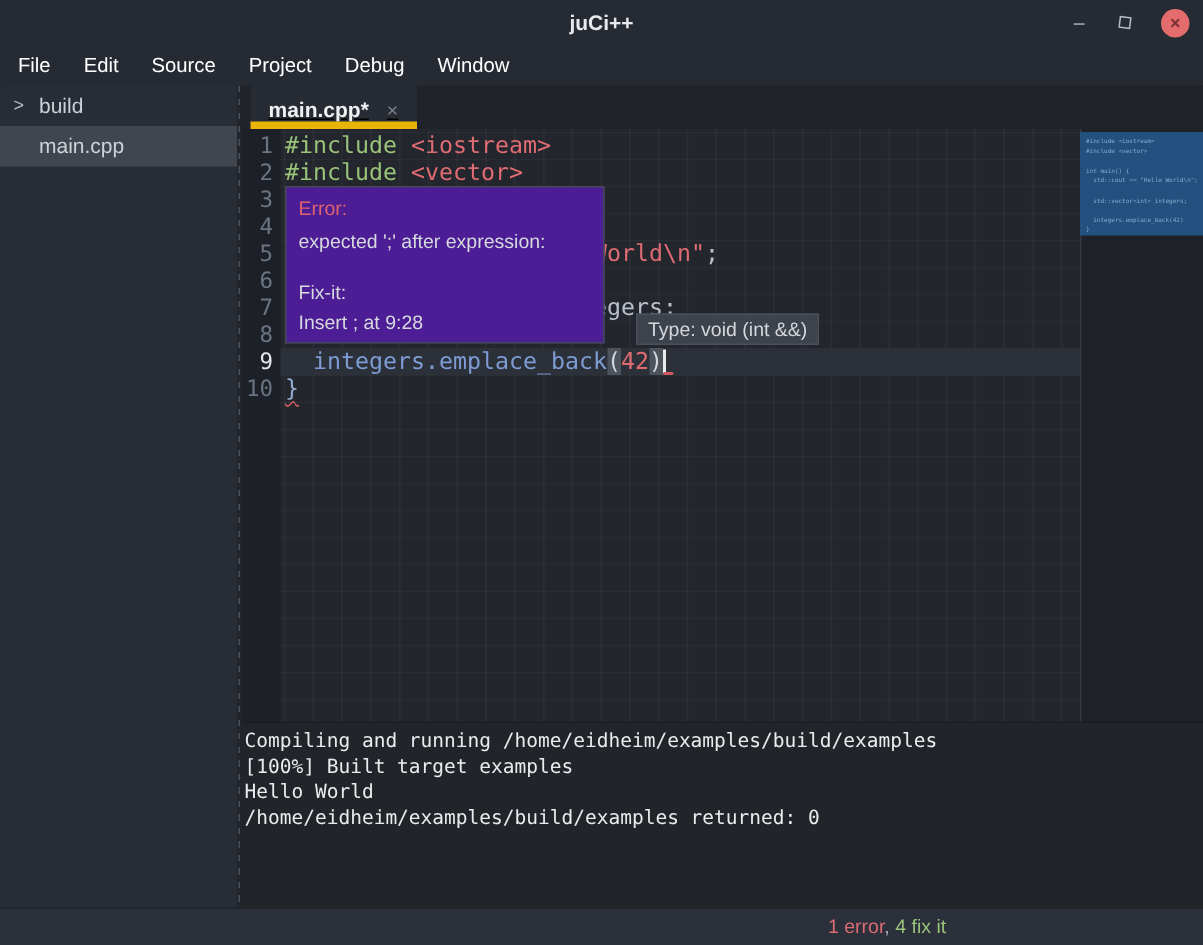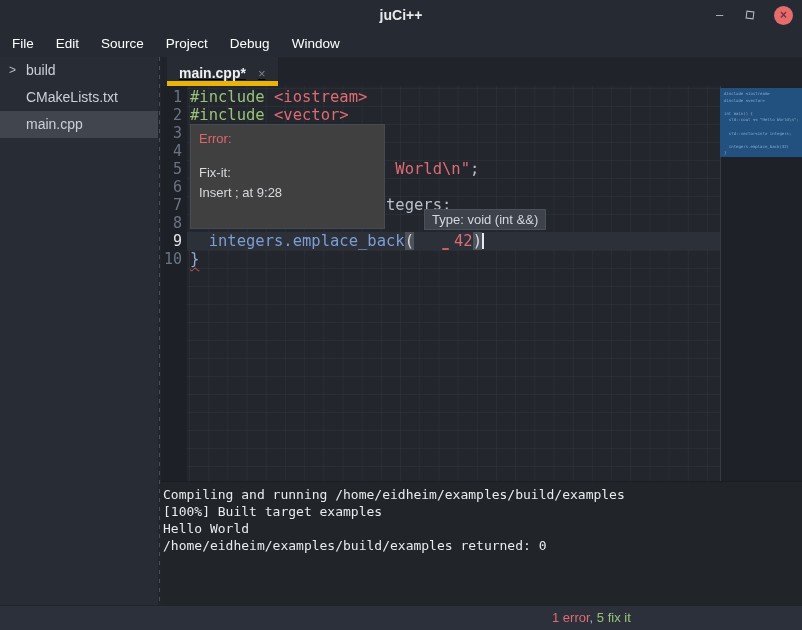--- a/index.html
+++ b/index.html
@@ -66,40 +66,40 @@
       linear-gradient(to right, rgba(255,255,255,0.032) 1px, transparent 1px),
       linear-gradient(to bottom, rgba(255,255,255,0.032) 1px, transparent 1px);
     background-size:19.2px 18px; background-position:2px 2px; }
   .cl-highlight { position:absolute; left:0; width:533px; height:18px; background:#2b3039; }
   .code-line { position:absolute; left:0; height:18px; padding-left:3px; white-space:pre;
     font:15.5px/18px "DejaVu Sans Mono",monospace; color:#b9c0cb; }
   .seg-preproc { color:#98c379; }
   .seg-string  { color:#df6b73; }
   .seg-keyword { color:#c678dd; }
   .seg-func    { color:#7e9cd4; }
-  .seg-number  { color:#df6b73;margin-left:40px; }
+  .seg-number  { color:#df6b73; }
   .seg-paren   { background:#4d525b; color:#d3d7dd; }
   .seg-plain   { color:#b9c0cb; }
   .seg-brace-error { color:#93a9cf; text-decoration:underline wavy #cf5a62 1px;
     text-underline-offset:3px; }
   .cursor { display:inline-block; width:2px; height:16px; background:#e8ebee;
     vertical-align:middle; transform:translateY(-1px); }
   .err-dot { position:absolute; top:16px; width:7px; height:2px; background:#cf5a62;
     border-radius:1px; }
 
   
   #margin-zone { left:720px; top:86px; width:82px; height:395px; background:#1e2127;
     border-left:1px solid #343a44; }
   #minimap { left:720px; top:88px; width:82px; height:69px; background:#22517f;
     overflow:hidden; padding:3px 0 0 4px; }
   .mini-line { font:4px/6.6px "DejaVu Sans Mono",monospace; color:#84abd1; white-space:pre; }
 
   
-  #error-tooltip { left:190px; top:124px; width:195px; height:105px;
-    background:#404040; border:1px solid #454b55; padding:3px 8px;
+  #error-tooltip { left:190px; top:124px; width:213px; height:105px;
+    background:#4c1d95; border:1px solid #454b55; padding:3px 8px;
     font-size:13px; color:#d6dade; z-index:20; }
   .tt-error-title { color:#e0646e; line-height:22px; }
   .tt-msg { line-height:22px; }
   .tt-gap { height:13px; }
   .tt-fixit-title { line-height:20px; }
   .tt-fixit { line-height:20px; }
   #type-tooltip { left:424px; top:209px; height:21px; padding:3px 7px;
     background:#3d424b; border:1px solid #4a515b; font-size:13px; line-height:14px;
     color:#d4d8de; z-index:20; white-space:nowrap; }
 
@@ -133,21 +133,20 @@
     <span class="menu-item">Edit</span>
     <span class="menu-item">Source</span>
     <span class="menu-item">Project</span>
     <span class="menu-item">Debug</span>
     <span class="menu-item">Window</span>
   </div>
 
 <div id="sidebar" class="abs">
   <div id="file-tree">
       <div class="tree-row"><span class="chevron">&gt;</span><span>build</span></div>
-      <div class="tree-row"><span>CMakeLists.txt</span></div>
       <div class="tree-row selected"><span>main.cpp</span></div>
     </div>
 </div>
 
 <div id="vsep" class="abs"></div>
 
 <div id="tabstrip" class="abs">
   <div id="tab-main">
     <span id="tab-label">main.cpp*</span>
     <span id="tab-close">×</span>
@@ -191,29 +190,30 @@
     <div class="mini-line">  std::cout &lt;&lt; "Hello World\n";</div>
     <div class="mini-line"> </div>
     <div class="mini-line">  std::vector&lt;int&gt; integers;</div>
     <div class="mini-line"> </div>
     <div class="mini-line">  integers.emplace_back(42)</div>
     <div class="mini-line">}</div>
   </div>
 
 <div id="error-tooltip" class="abs">
   <div class="tt-error-title">Error:</div>
+  <div class="tt-msg">expected ';' after expression:</div>
   <div class="tt-gap"></div>
   <div class="tt-fixit-title">Fix-it:</div>
   <div class="tt-fixit">Insert ; at 9:28</div>
 </div>
 <div id="type-tooltip" class="abs">Type: void (int &amp;&amp;)</div>
 
 <div id="hsep" class="abs"></div>
 <div id="terminal" class="abs">
     <div class="term-line">Compiling and running /home/eidheim/examples/build/examples</div>
     <div class="term-line">[100%] Built target examples</div>
     <div class="term-line">Hello World</div>
     <div class="term-line">/home/eidheim/examples/build/examples returned: 0</div>
   </div>
 
 <div id="statusbar" class="abs">
-  <span id="status-diagnostics"><span id="status-error">1 error</span><span id="status-sep">, </span><span id="status-fixit">5 fix it</span></span>
+  <span id="status-diagnostics"><span id="status-error">1 error</span><span id="status-sep">, </span><span id="status-fixit">4 fix it</span></span>
 </div>
 
 </body></html>

